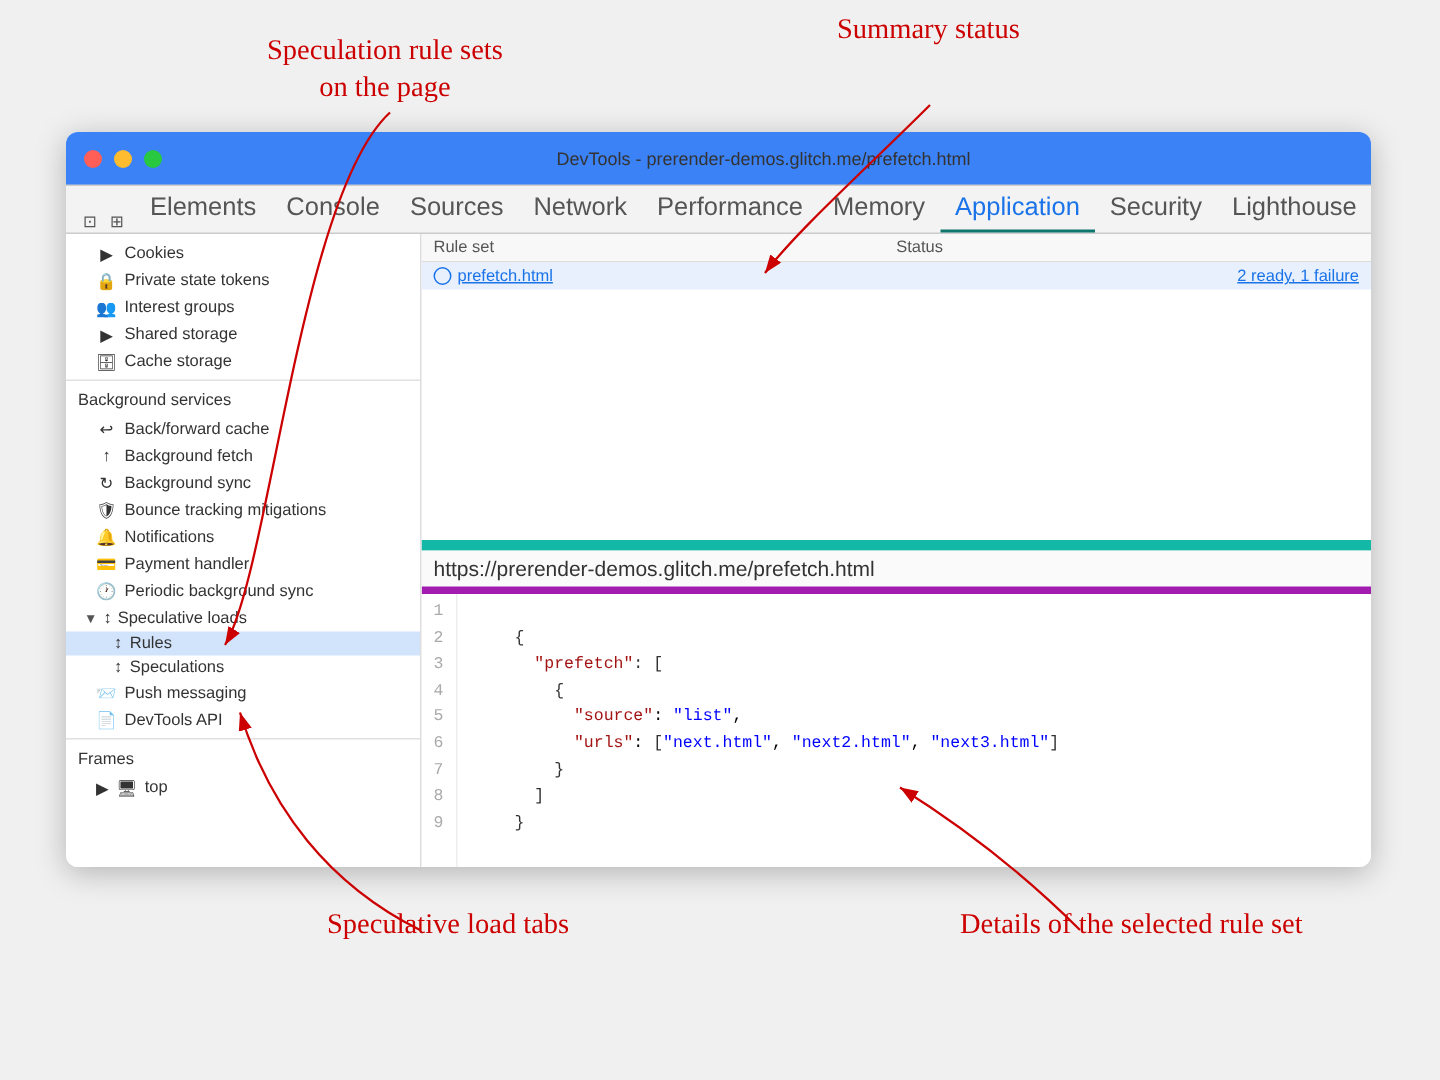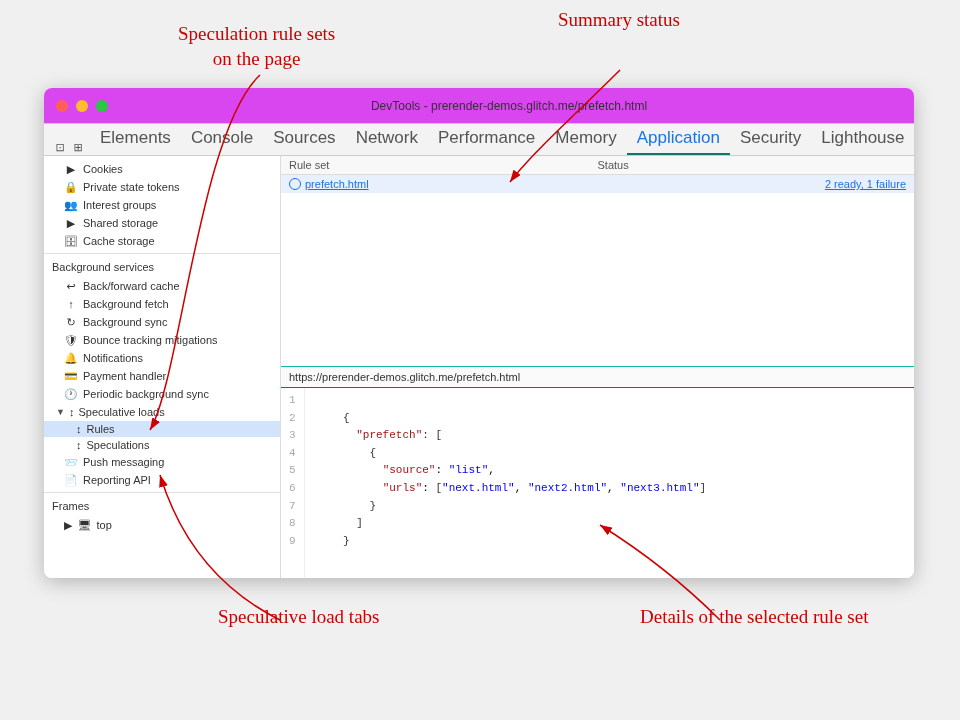--- a/index.html
+++ b/index.html
@@ -32,21 +32,21 @@
       height: 490px;
       background: #ffffff;
       border-radius: 8px;
       box-shadow: 0 4px 20px rgba(0,0,0,0.25);
       overflow: hidden;
     }
 
     
     .title-bar {
       height: 36px;
-      background: #d946ef;
+      background: #3b82f6;
       display: flex;
       align-items: center;
       padding: 0 12px;
       gap: 8px;
       border-bottom: 1px solid #ccc;
     }
     .traffic-light {
       width: 12px; height: 12px;
       border-radius: 50%;
       display: inline-block;
@@ -164,21 +164,21 @@
     .main-panel {
       flex: 1;
       display: flex;
       flex-direction: column;
       overflow: hidden;
     }
 
     
     .rule-set-section {
       height: 50%;
-      border-bottom: 1px solid #14b8a6;
+      border-bottom: 7px solid #14b8a6;
       overflow: hidden;
     }
     .table-header {
       display: flex;
       background: #f8f8f8;
       border-bottom: 1px solid #ddd;
       padding: 3px 8px;
       font-size: 11px;
       color: #555;
       font-weight: 500;
@@ -218,23 +218,23 @@
 
     
     .code-section {
       flex: 1;
       overflow: hidden;
       display: flex;
       flex-direction: column;
     }
     .code-url {
       padding: 4px 8px;
-      font-size: 11px;
-      color: #333;
-      border-bottom: 1px solid #a21caf;
+      font-size: 14px;
+      color: #333;
+      border-bottom: 5px solid #a21caf;
       background: #fafafa;
     }
     .code-body {
       display: flex;
       flex: 1;
       overflow: auto;
       background: #fff;
       font-family: 'Courier New', monospace;
       font-size: 11px;
     }
@@ -370,21 +370,21 @@
         <span class="item-icon">↕</span>
         <span>Speculations</span>
       </div>
 
       <div class="sidebar-item">
         <span class="item-icon">📨</span>
         <span>Push messaging</span>
       </div>
       <div class="sidebar-item">
         <span class="item-icon">📄</span>
-        <span>Reporting API</span>
+        <span>DevTools API</span>
       </div>
 
       <div class="divider"></div>
 
       <div class="sidebar-section-header">Frames</div>
       <div class="sidebar-item">
         <span class="toggle">▶</span>
         <span class="item-icon">🖥</span>
         <span>top</span>
       </div>

